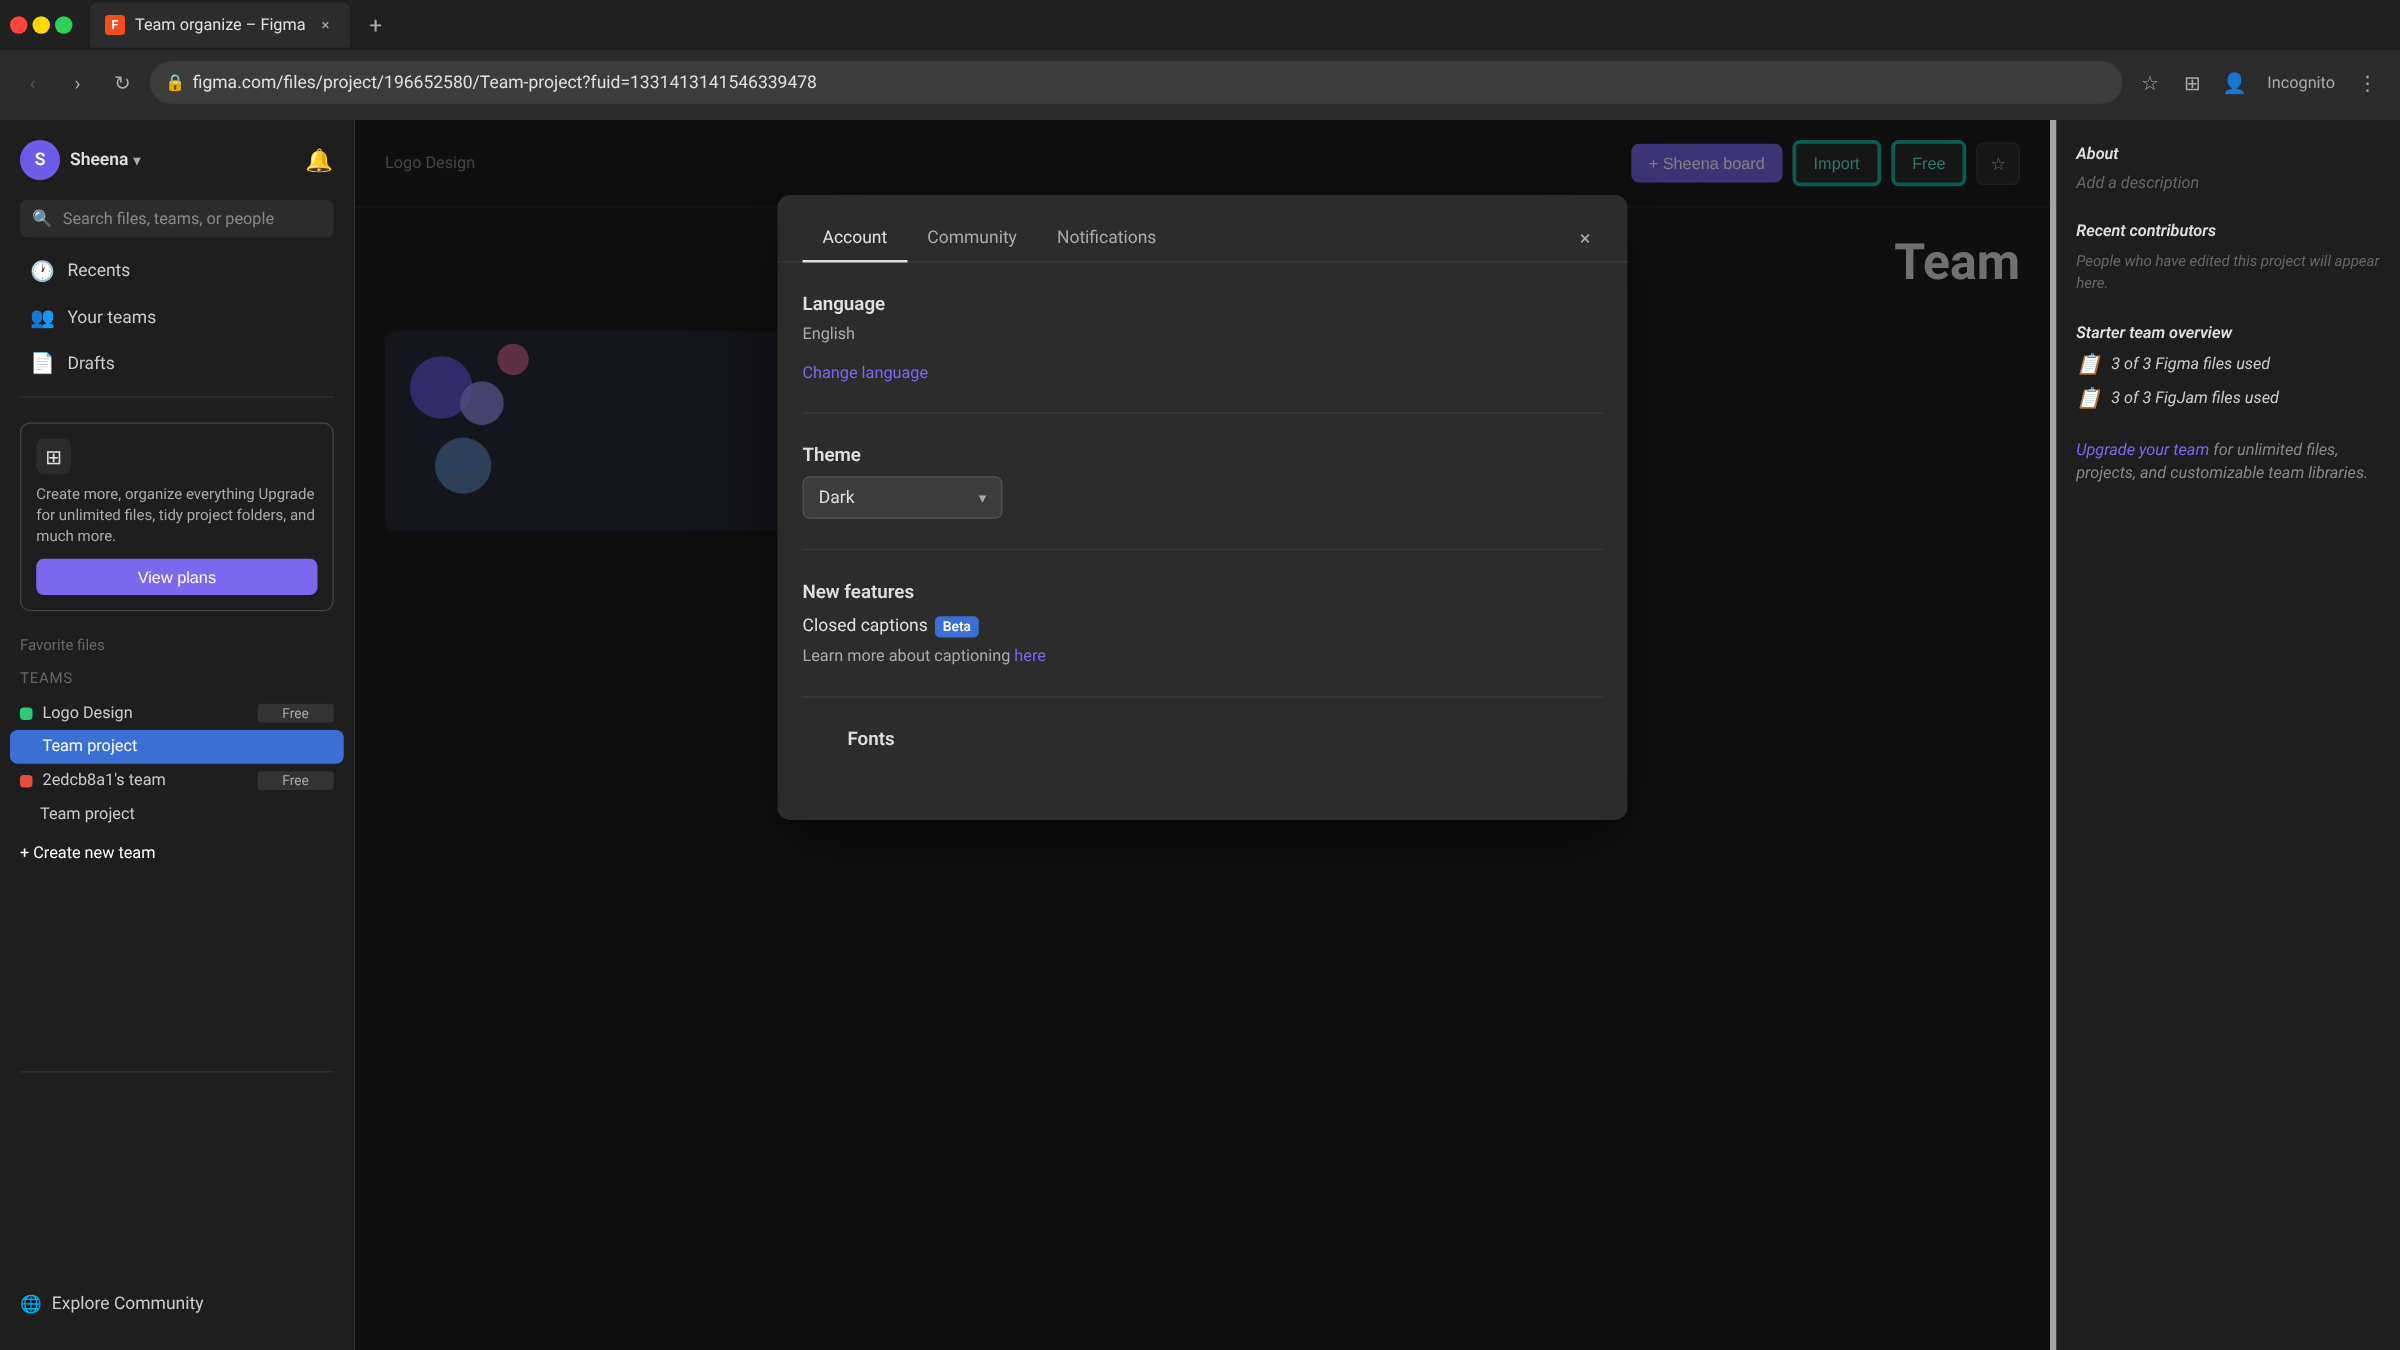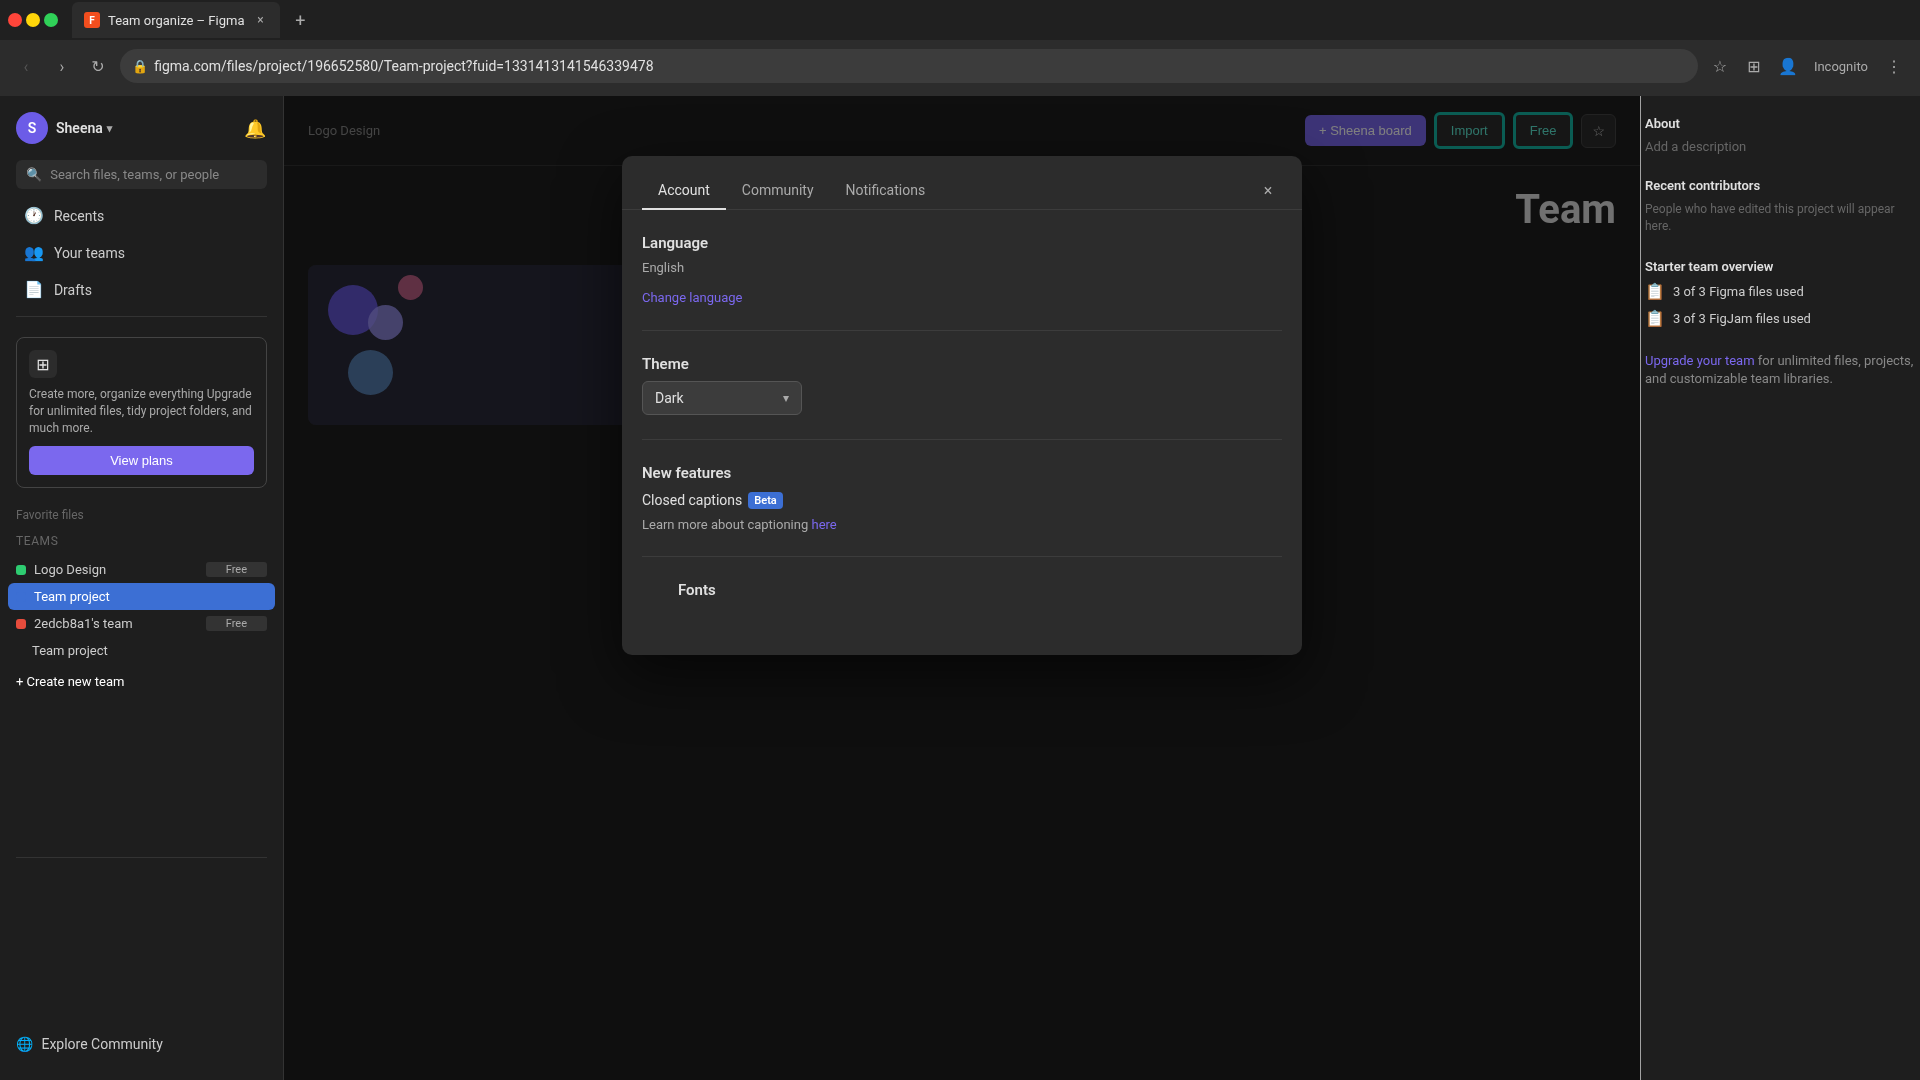--- a/index.html
+++ b/index.html
@@ -401,24 +401,25 @@
     .thumb-design {
       position: relative;
       width: 100%;
       height: 100%;
     }
 
     
     .right-panel {
       width: 280px;
       background: #1e1e1e;
-      border-left: 1px solid #a3a3a3;
-      padding: 20px 4px;
+      border-left: 5px solid #a3a3a3;
+      padding: 20px 16px;
       flex-shrink: 0;
       overflow-y: auto;
+      font-style: italic;
     }
     .right-panel-section { margin-bottom: 24px; }
     .right-section-title {
       font-size: 13px;
       font-weight: 600;
       color: #e0e0e0;
       margin-bottom: 8px;
     }
     .right-section-text {
       font-size: 13px;

